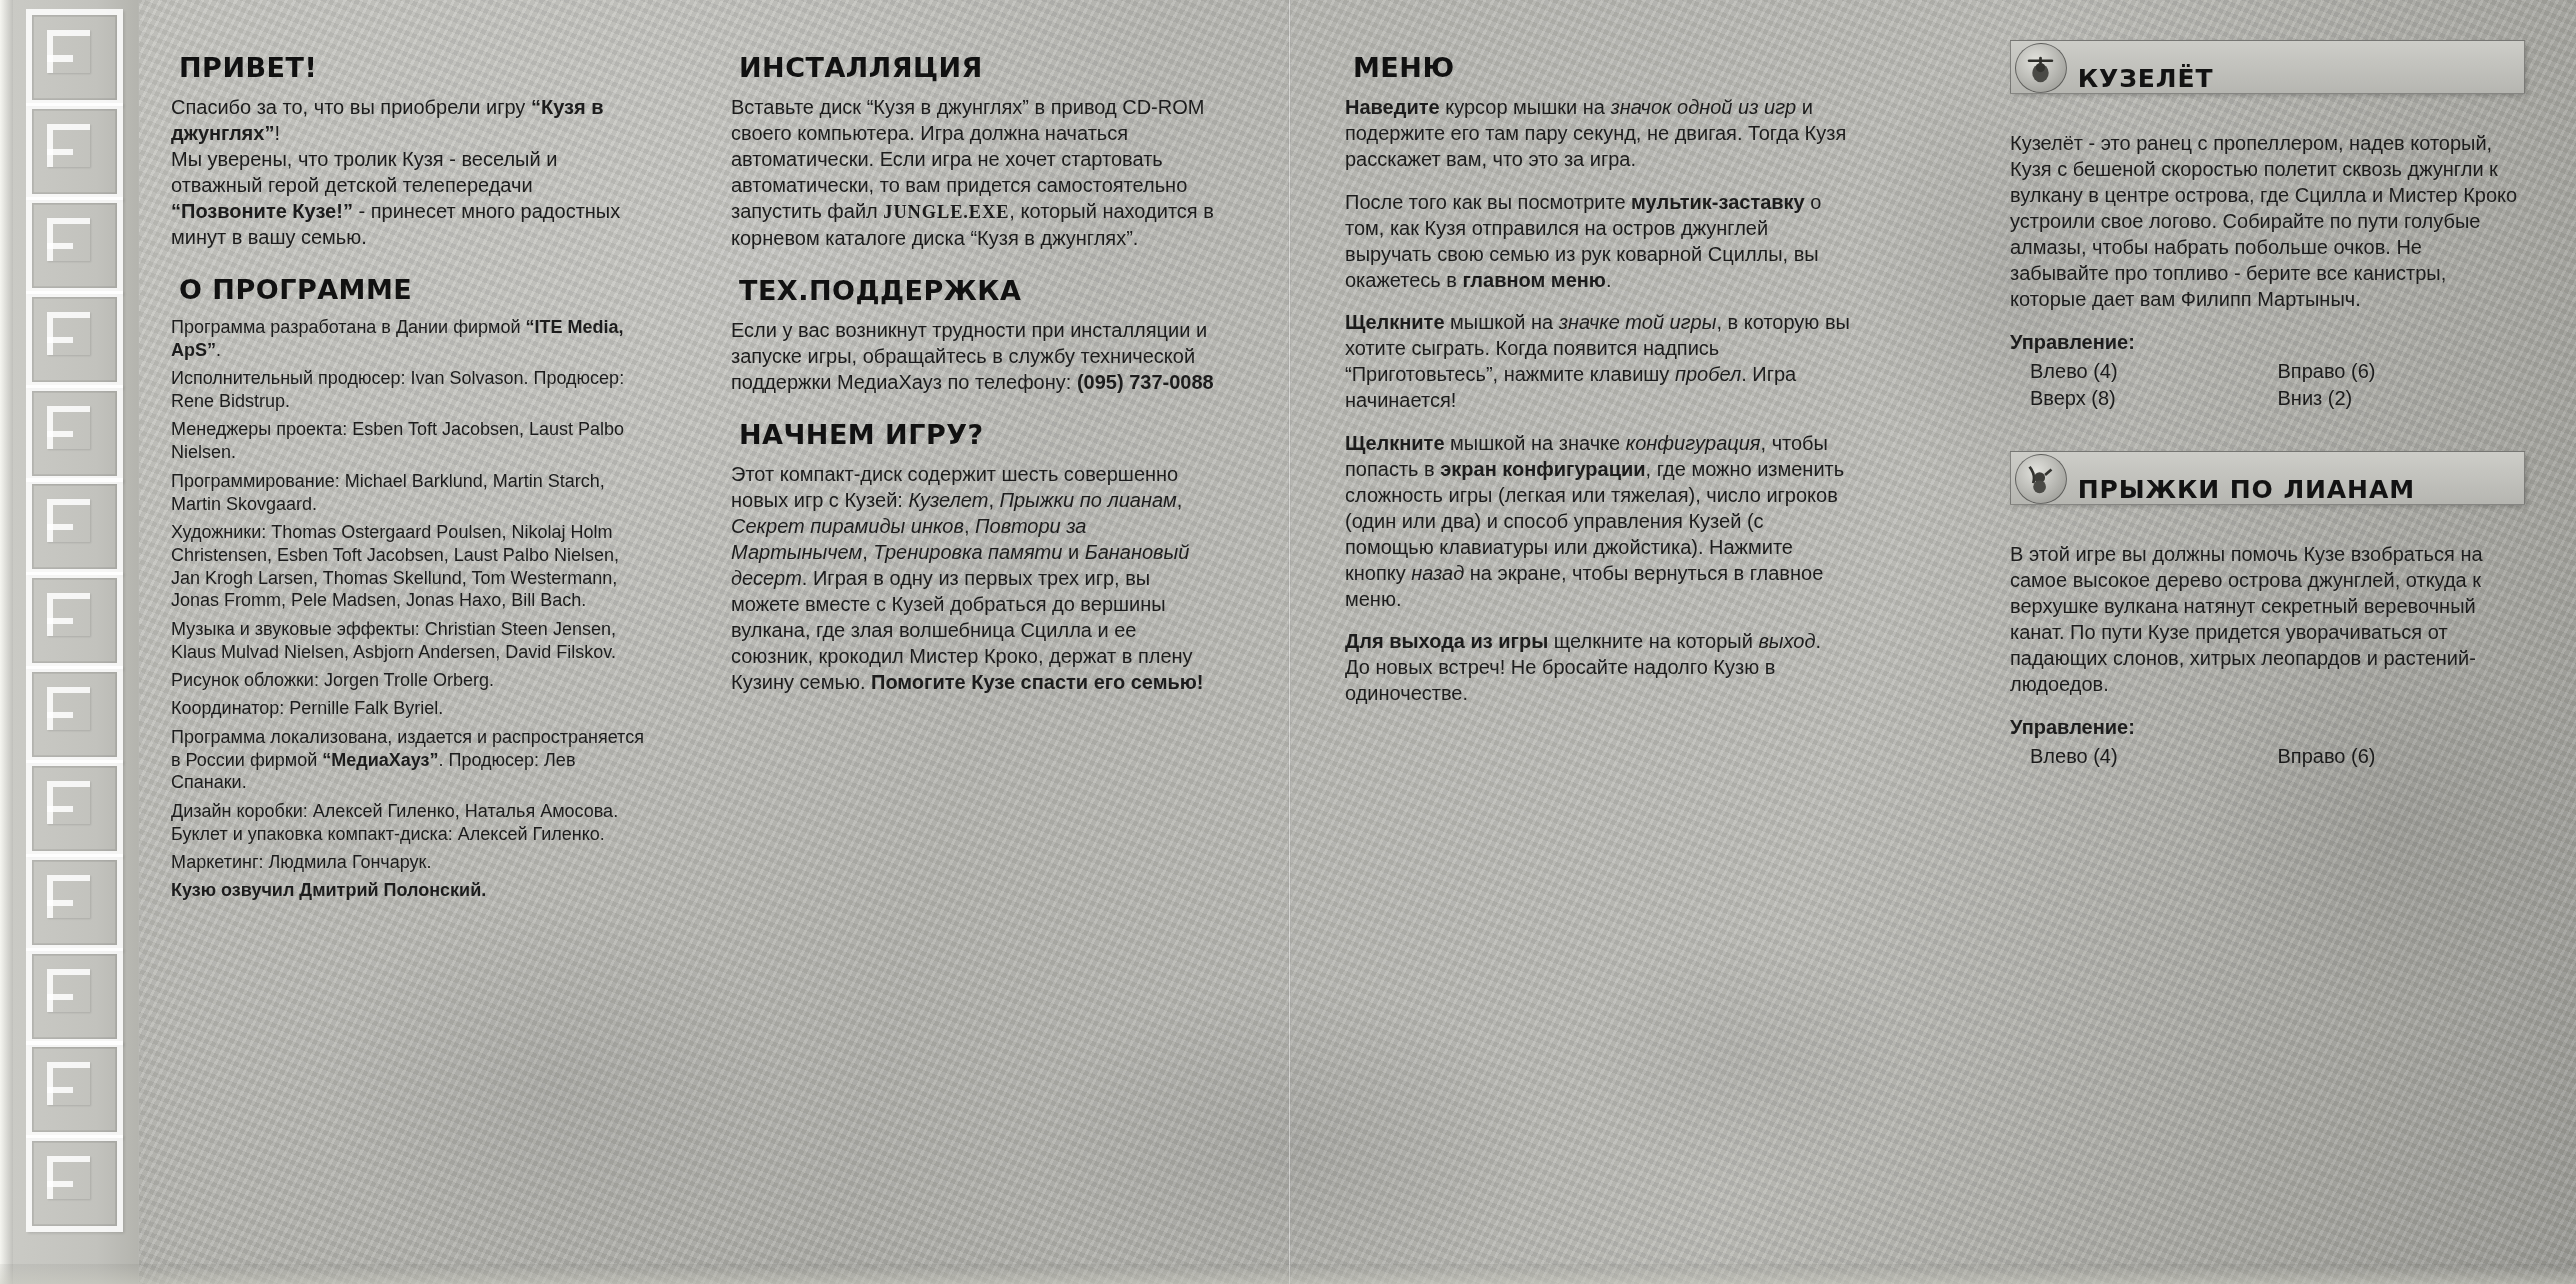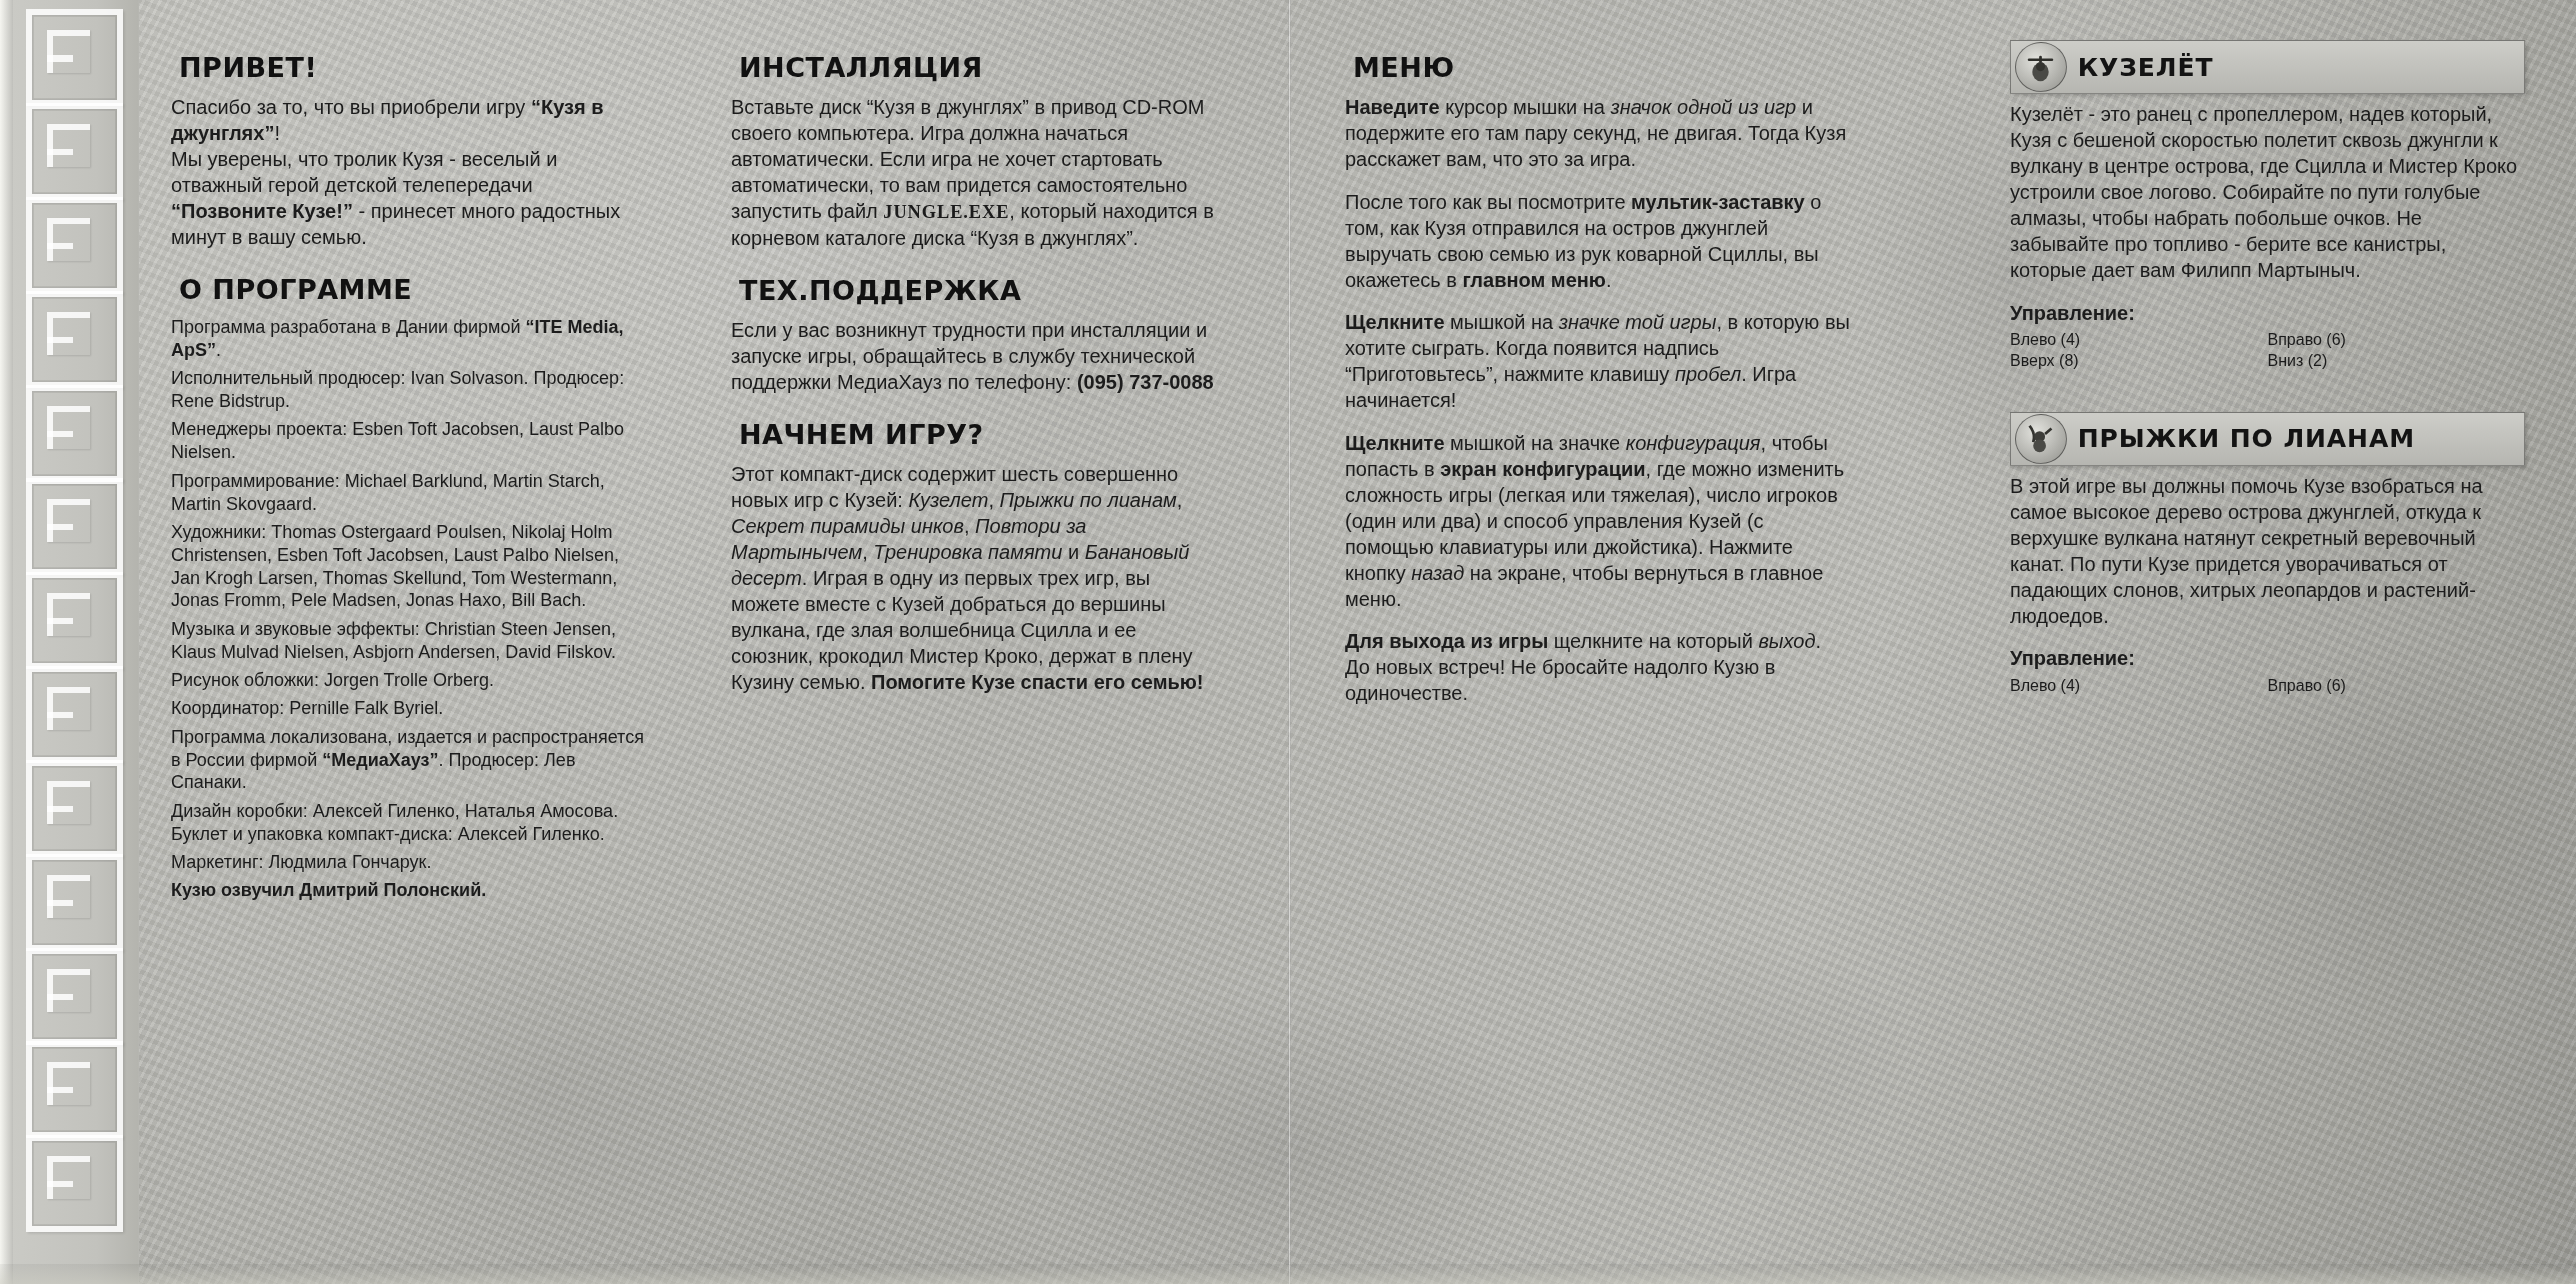--- a/index.html
+++ b/index.html
@@ -94,41 +94,41 @@
   .mono{font-family:"Liberation Serif", serif;font-weight:bold;letter-spacing:0.9px;font-size:18.4px;}
 
   .sec{margin-bottom:24px;}
 
   
   .banner{
     position:relative;
     height:52px;
     background:linear-gradient(180deg,#cdcdc8,#b6b6b1);
     border:1.8px solid rgba(0,0,0,0.35);
-    display:flex;align-items:center;
-    margin-bottom:7px;
+    display:flex;align-items:flex-end;
+    margin-bottom:36px;
     box-shadow:1.8px 1.8px 3.7px rgba(0,0,0,0.18);
   }
   .banner .badge{
     width:50px;height:48px;margin:0 11px 0 3.7px;
     border:1.8px solid rgba(0,0,0,0.45);
     border-radius:50%;
     background:radial-gradient(circle at 40% 35%, #e3e3de, #8f8f8a);
     display:flex;align-items:center;justify-content:center;
     flex:none;
   }
   .banner .badge svg{display:block;}
   .banner .btitle{
     font-family:"DejaVu Sans", sans-serif;
     font-weight:bold;font-size:25px;letter-spacing:0.9px;
     color:#131313;
     text-transform:uppercase;
   }
   .ctrl-title{font-weight:bold;font-size:20px;margin:0 0 3.7px 0;}
-  .ctrl-grid{display:flex;flex-wrap:wrap;font-size:16px;line-height:1.32;}
+  .ctrl-grid{display:flex;flex-wrap:wrap;font-size:20px;line-height:1.32;margin-left:20px;}
   .ctrl-grid div{width:50%;}
 </style>
 </head>
 <body>
 
 <div class="page">
   <div class="jungle"></div>
 
   <div class="ornament">
     <div class="key" style="top:9.2px"></div>

